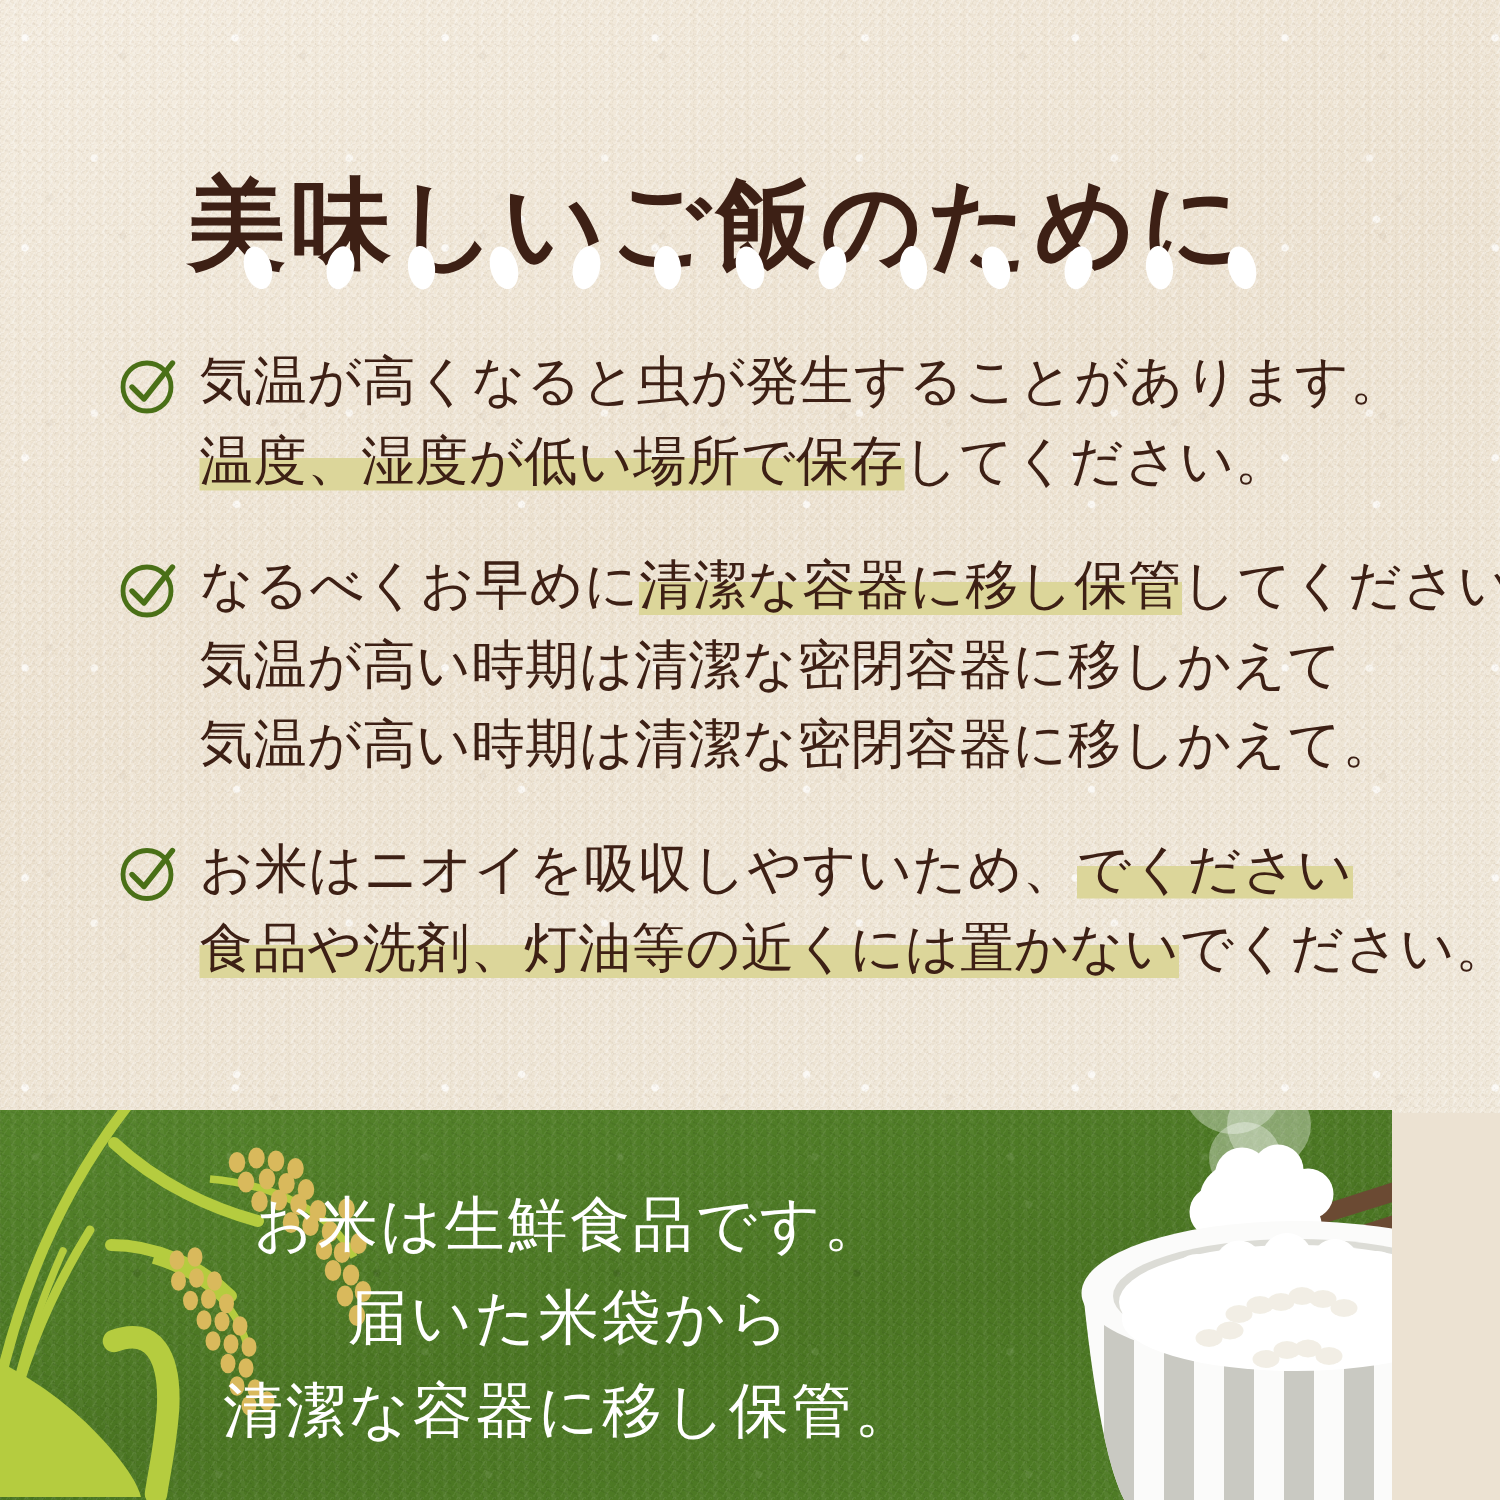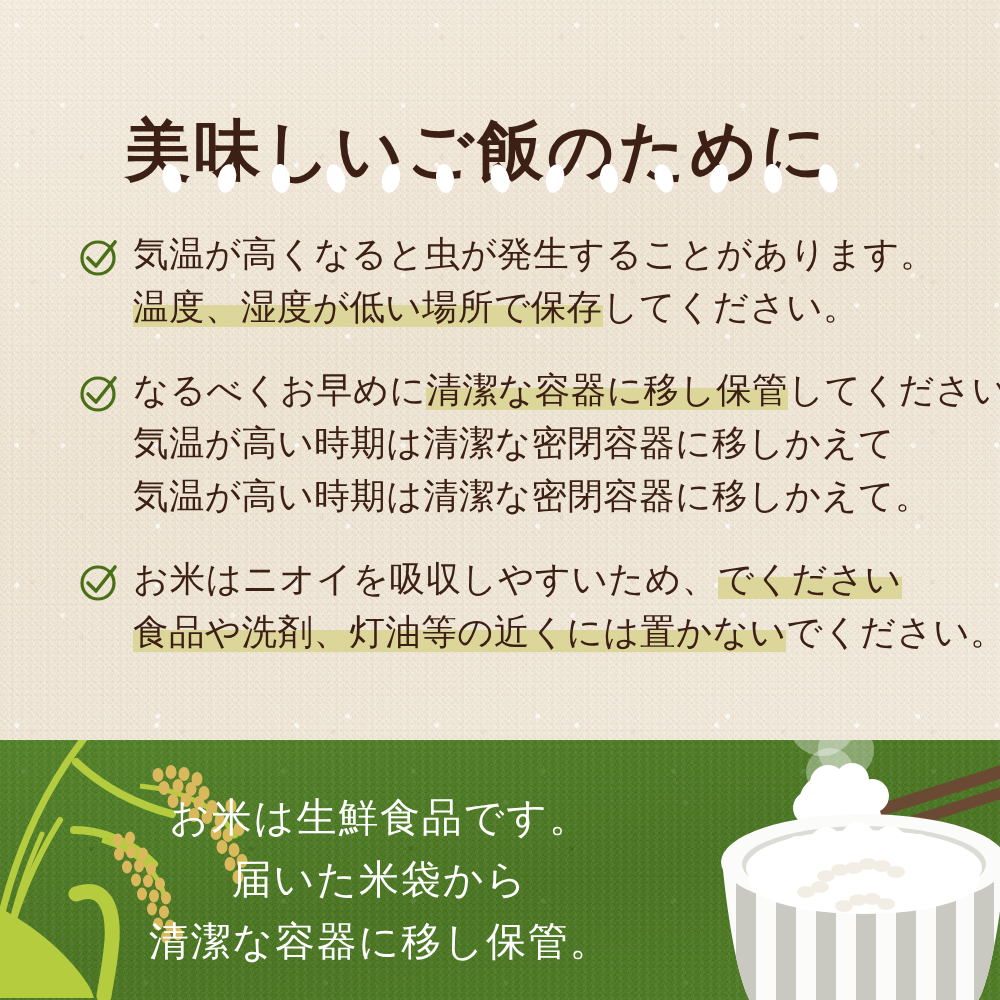--- a/index.html
+++ b/index.html
@@ -71,21 +71,21 @@
     font-family:Liberation Sans, sans-serif;
   }
   .hl{
     background-image:linear-gradient(to top,
         #dcd69a 0%, #dcd69a 55%, rgba(220,214,154,0) 55%, rgba(220,214,154,0) 100%);
     padding-bottom:0;
   }
 
   
   #green{
-    position:absolute;left:0;top:740px;width:1000px;height:260px;
+    position:absolute;left:0;top:740px;width:928px;height:260px;
     overflow:hidden;
     background-color:#4e7c26;
     background-image:
       radial-gradient(circle at 18% 24%, rgba(255,255,255,.08) 0 2px, rgba(0,0,0,0) 3px),
       radial-gradient(circle at 57% 68%, rgba(0,0,0,.10) 0 2px, rgba(0,0,0,0) 3px),
       radial-gradient(circle at 81% 35%, rgba(255,255,255,.07) 0 2px, rgba(0,0,0,0) 3px),
       repeating-linear-gradient(122deg, rgba(255,255,255,.05) 0 1px, rgba(0,0,0,0) 1px 4px),
       repeating-linear-gradient(26deg, rgba(0,0,0,.07) 0 1px, rgba(0,0,0,0) 1px 5px),
       repeating-linear-gradient(78deg, rgba(255,255,255,.04) 0 2px, rgba(0,0,0,0) 2px 8px),
       linear-gradient(170deg,#53822a 0%,#4a7522 55%,#4f7d26 100%);

